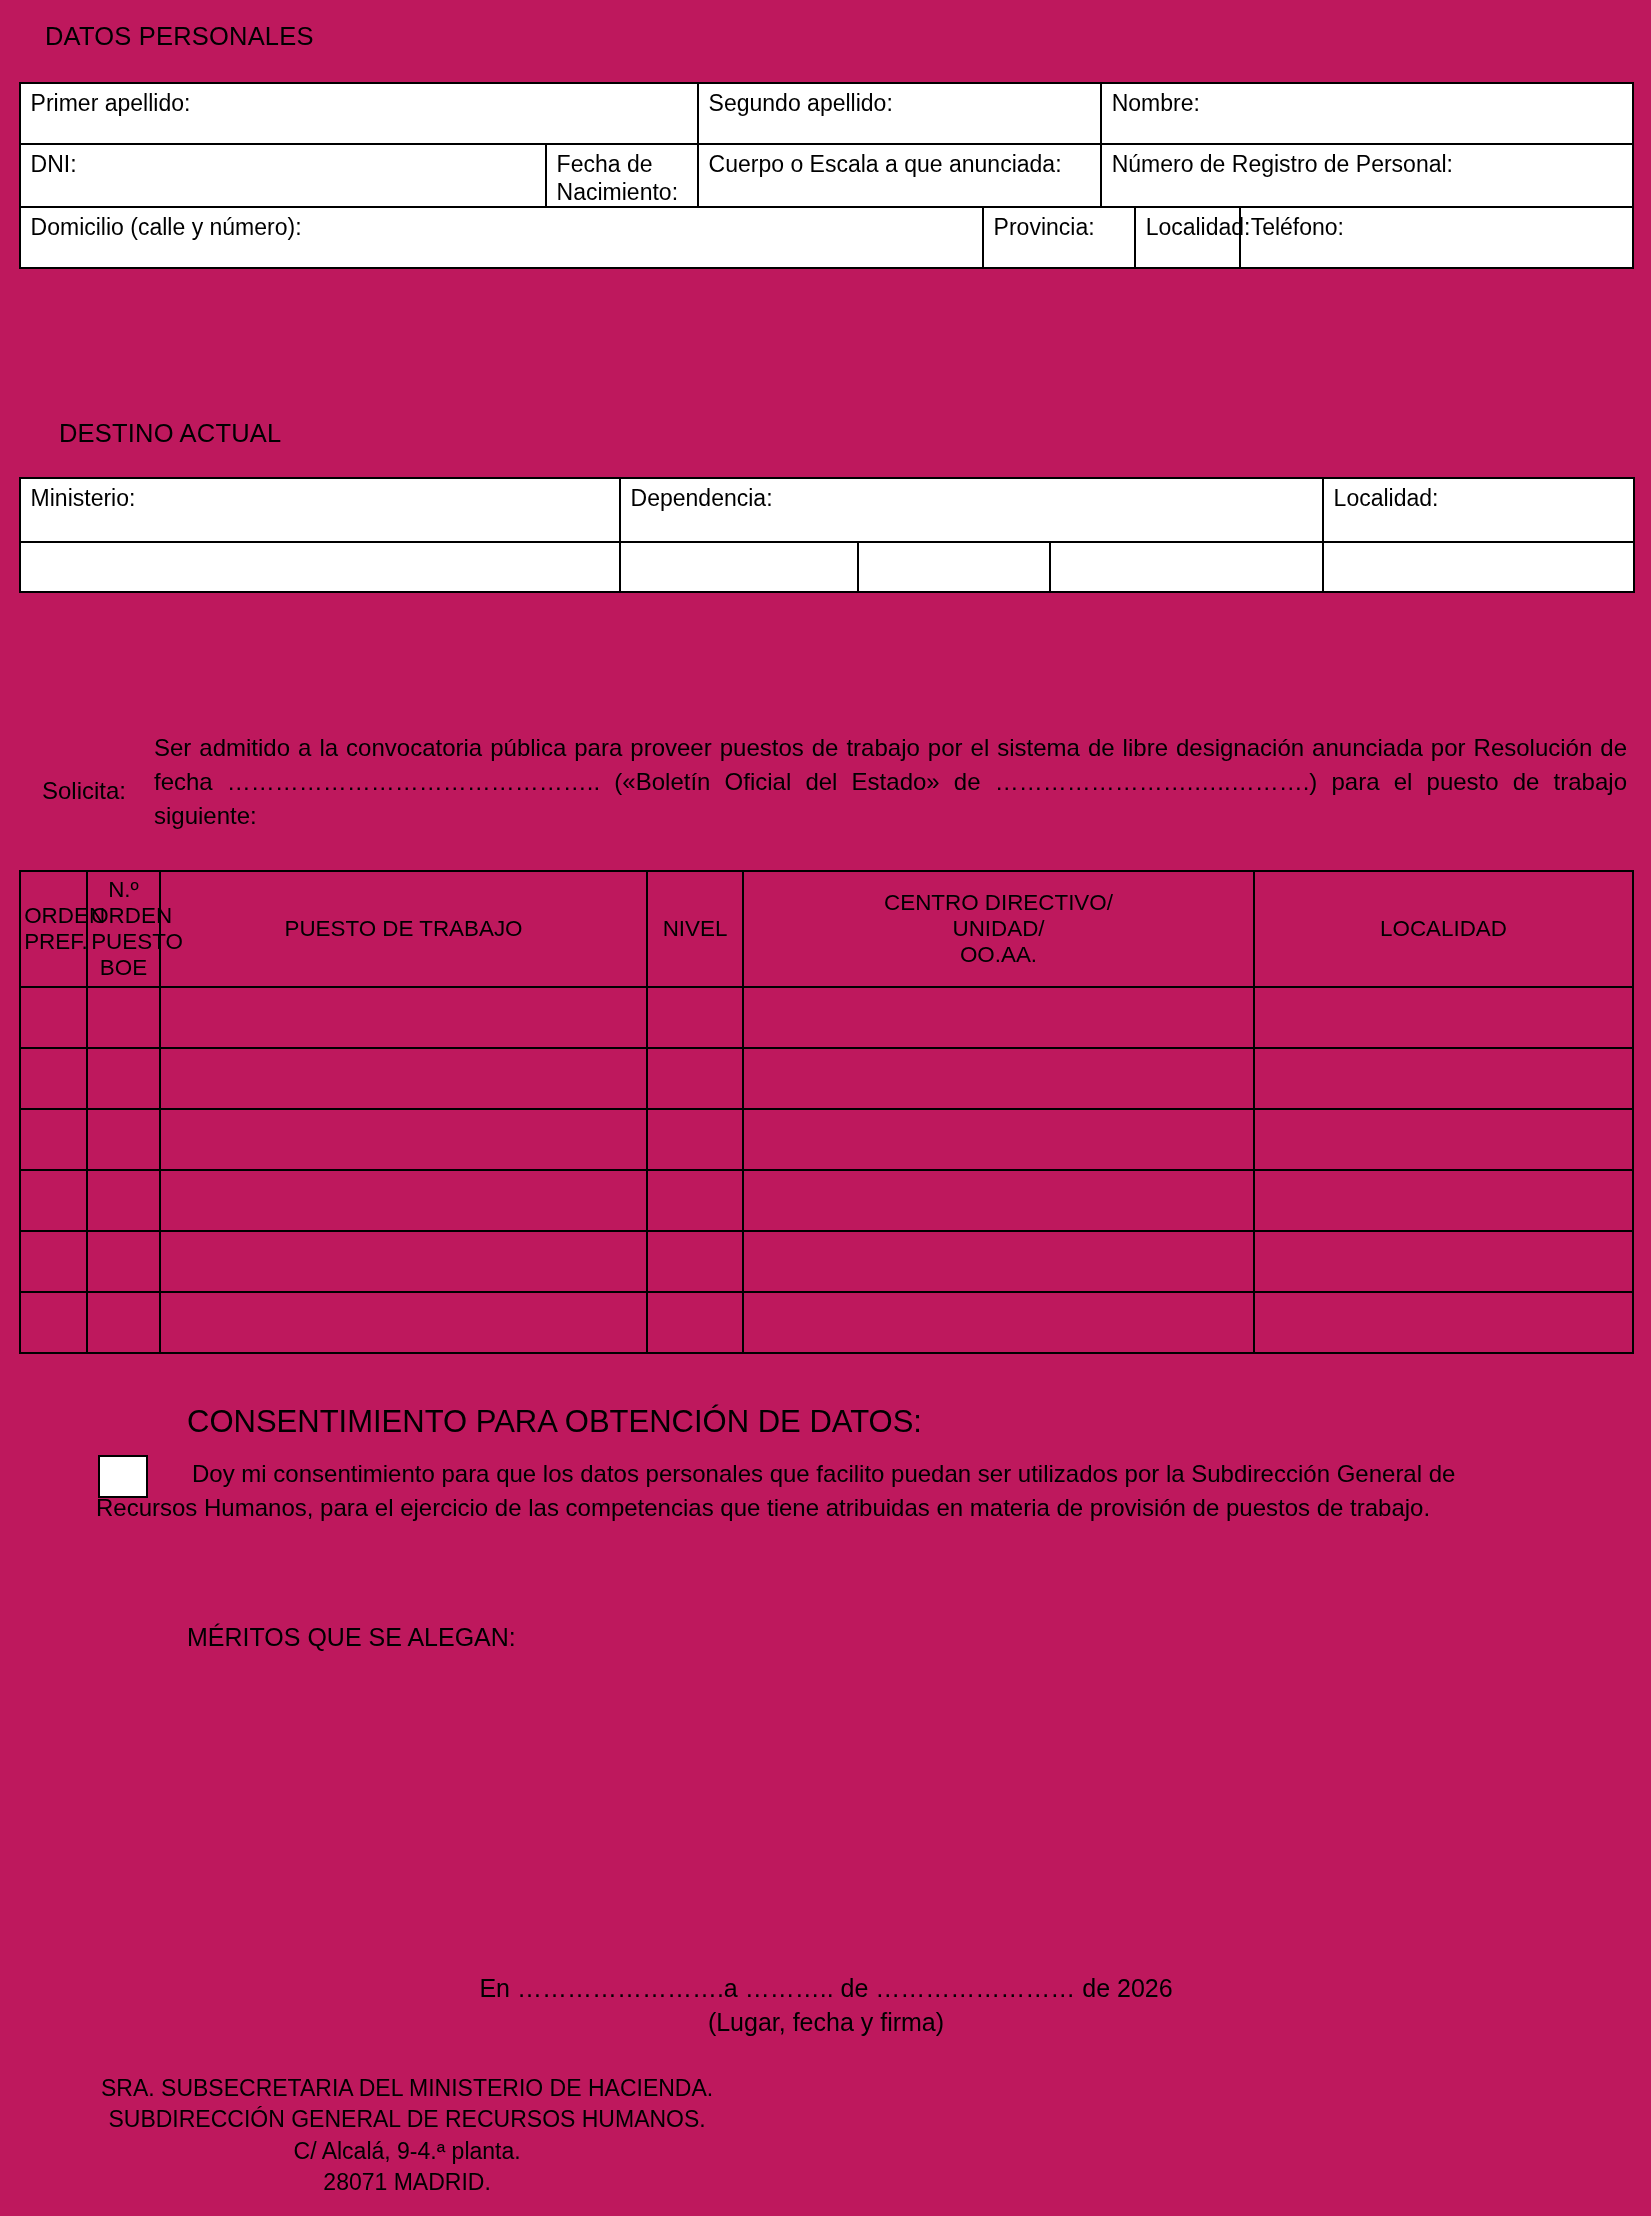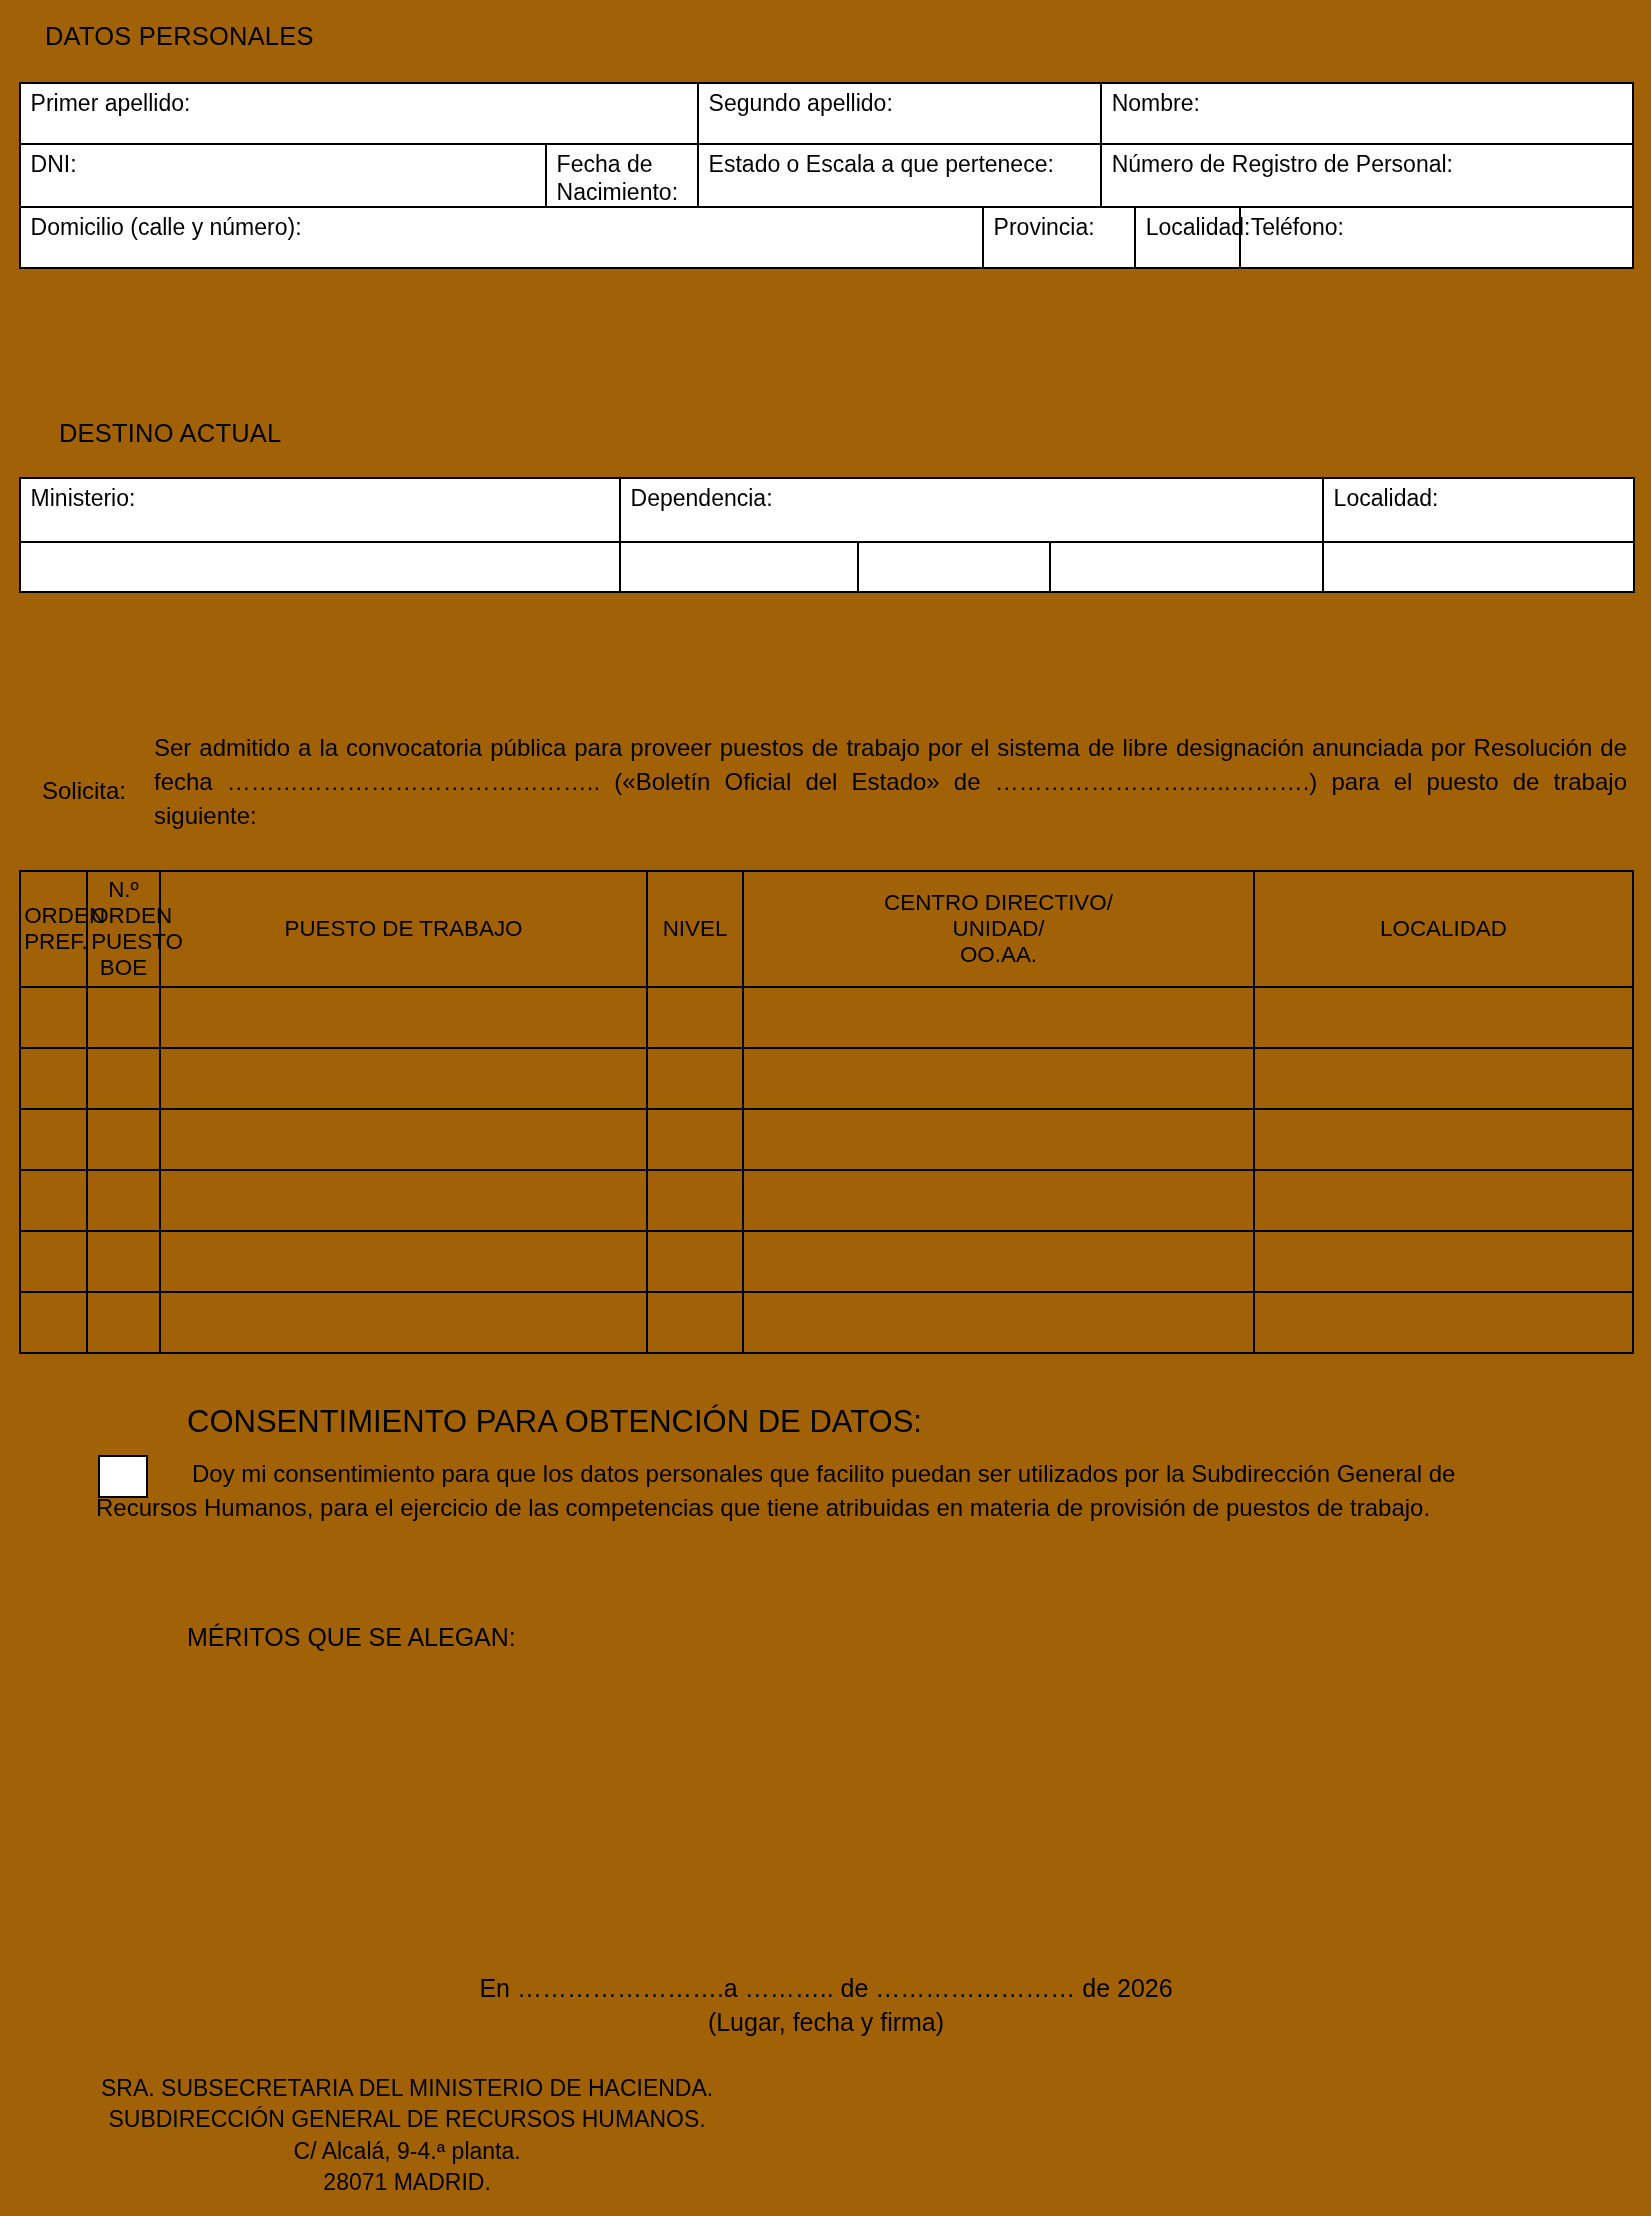--- a/index.html
+++ b/index.html
@@ -8,21 +8,21 @@
     background: #ffffff;
   }
   body {
     font-family: "Liberation Sans", sans-serif;
     color: #000000;
   }
   .page {
     position: relative;
     width: 1652px;
     height: 2216px;
-    background: #a16207;
+    background: #be185d;
     overflow: hidden;
     box-sizing: border-box;
   }
 
   
   .section-heading {
     position: absolute;
     font-size: 25.5px;
     letter-spacing: 0.2px;
     white-space: nowrap;
@@ -174,21 +174,21 @@
     </colgroup>
     <tbody>
       <tr>
         <td colspan="2" style="height:61px">Primer apellido:</td>
         <td colspan="2">Segundo apellido:</td>
         <td colspan="3">Nombre:</td>
       </tr>
       <tr>
         <td style="height:61px">DNI:</td>
         <td>Fecha de Nacimiento:</td>
-        <td colspan="2">Estado o Escala a que pertenece:</td>
+        <td colspan="2">Cuerpo o Escala a que anunciada:</td>
         <td colspan="3">Número de Registro de Personal:</td>
       </tr>
       <tr>
         <td colspan="3" style="height:61px">Domicilio (calle y número):</td>
         <td colspan="2">Provincia:</td>
         <td>Localidad:</td>
         <td>Teléfono:</td>
       </tr>
     </tbody>
   </table>

